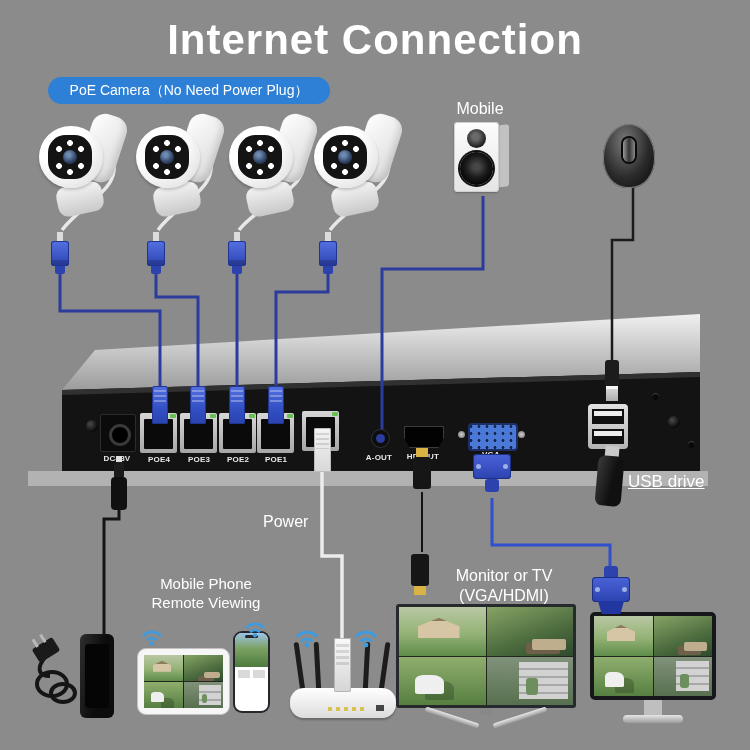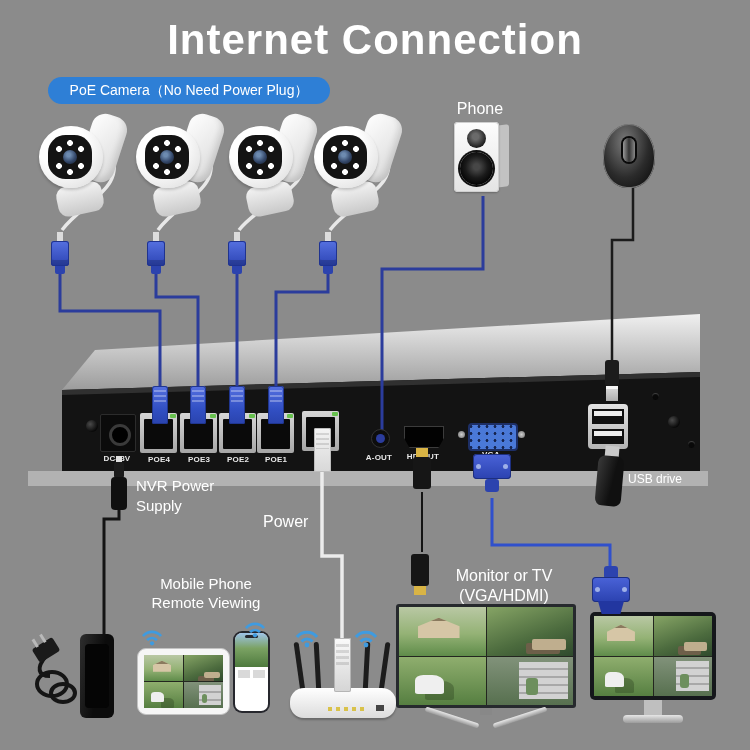--- a/index.html
+++ b/index.html
@@ -297,21 +297,21 @@
       <span class="boot"></span>
       <span class="hangbody"></span>
       <span class="hangnub"></span>
     </div>
   <div class="abs hang" style="left:319px; top:232px;">
       <span class="boot"></span>
       <span class="hangbody"></span>
       <span class="hangnub"></span>
     </div>
 
-  <div class="abs lbl c" style="left:430px; top:100px; width:100px; font-size:16px;">Phone</div>
+  <div class="abs lbl c" style="left:430px; top:100px; width:100px; font-size:16px;">Mobile</div>
   <div class="abs speaker">
     <div class="spk-side"></div>
     <div class="spk-front">
       <span class="tweeter"></span>
       <span class="woofer"></span>
     </div>
   </div>
   <div class="abs mouse">
       <span class="wheel"></span>
     </div>
@@ -390,23 +390,21 @@
   </div>
   <div class="abs vgaconn" style="left:592px; top:566px; height:48px;">
     <span class="gland" style="top:0;"></span>
     <span class="shell" style="top:11px;"></span>
       <span class="vscrew" style="left:3px; top:21px;"></span>
       <span class="vscrew" style="left:30px; top:21px;"></span>
     <span class="dplug" style="top:35px;"></span>
   </div>
   <div class="abs rj45w"></div>
 
-  <div class="abs lbl" style="left:628px; top:472px; font-size:12px;">USB drive</div>
-  <div class="abs lbl" style="left:136px; top:476px; font-size:15px; line-height:20px;">NVR Power
-Supply</div>
+  <div class="abs lbl" style="left:628px; top:472px; font-size:17px;text-decoration:underline;">USB drive</div>
   <div class="abs lbl" style="left:263px; top:513px; font-size:16px;">Power</div>
   <div class="abs lbl c" style="left:428px; top:566px; width:152px; font-size:16px; line-height:20px;">Monitor or TV
 (VGA/HDMI)</div>
   <div class="abs lbl c" style="left:130px; top:574px; width:152px; font-size:15px; line-height:19px;">Mobile Phone
 Remote Viewing</div>
 
   <svg class="abs wifi" style="left:140px; top:628px;" width="24" height="18" viewBox="0 0 26 20">
     <path d="M3 9 a13 13 0 0 1 20 0" stroke="#3f9be0" stroke-width="3" fill="none"></path>
     <path d="M7.5 13.5 a7.5 7.5 0 0 1 11 0" stroke="#3f9be0" stroke-width="3" fill="none"></path>
     <circle cx="13" cy="17" r="2.4" fill="#3f9be0"></circle>

